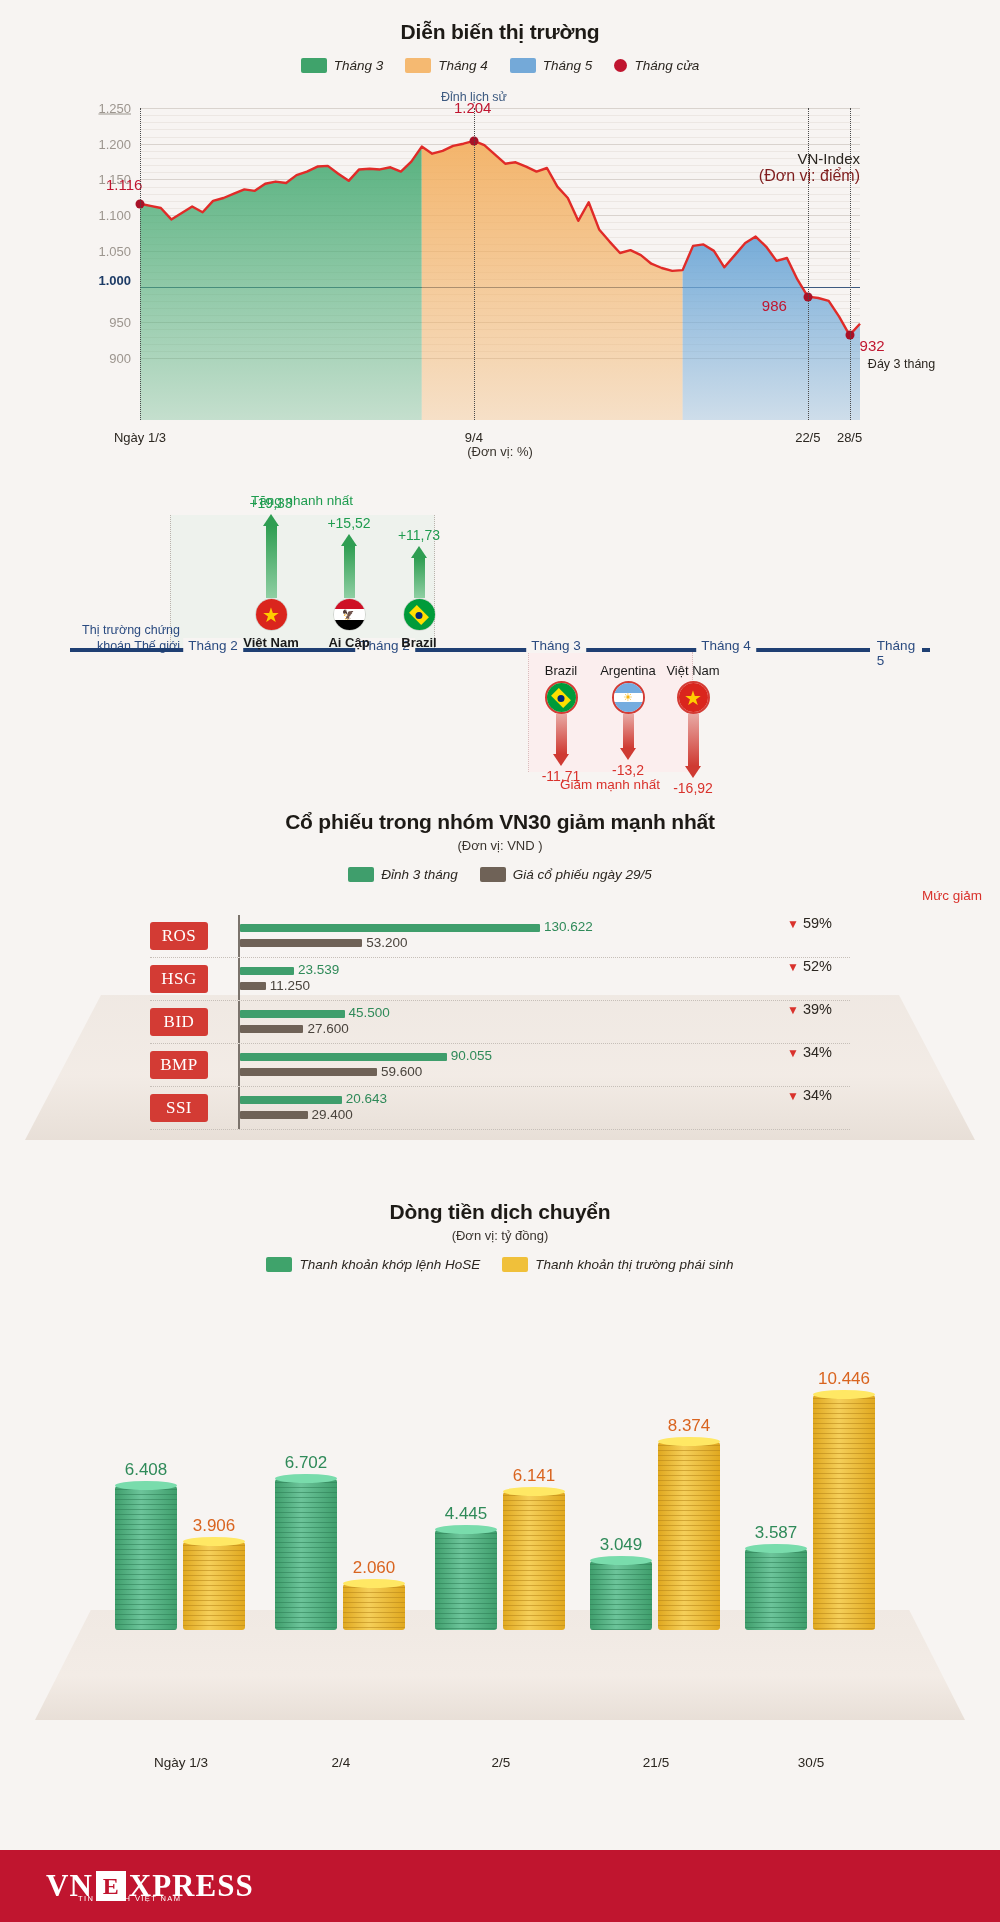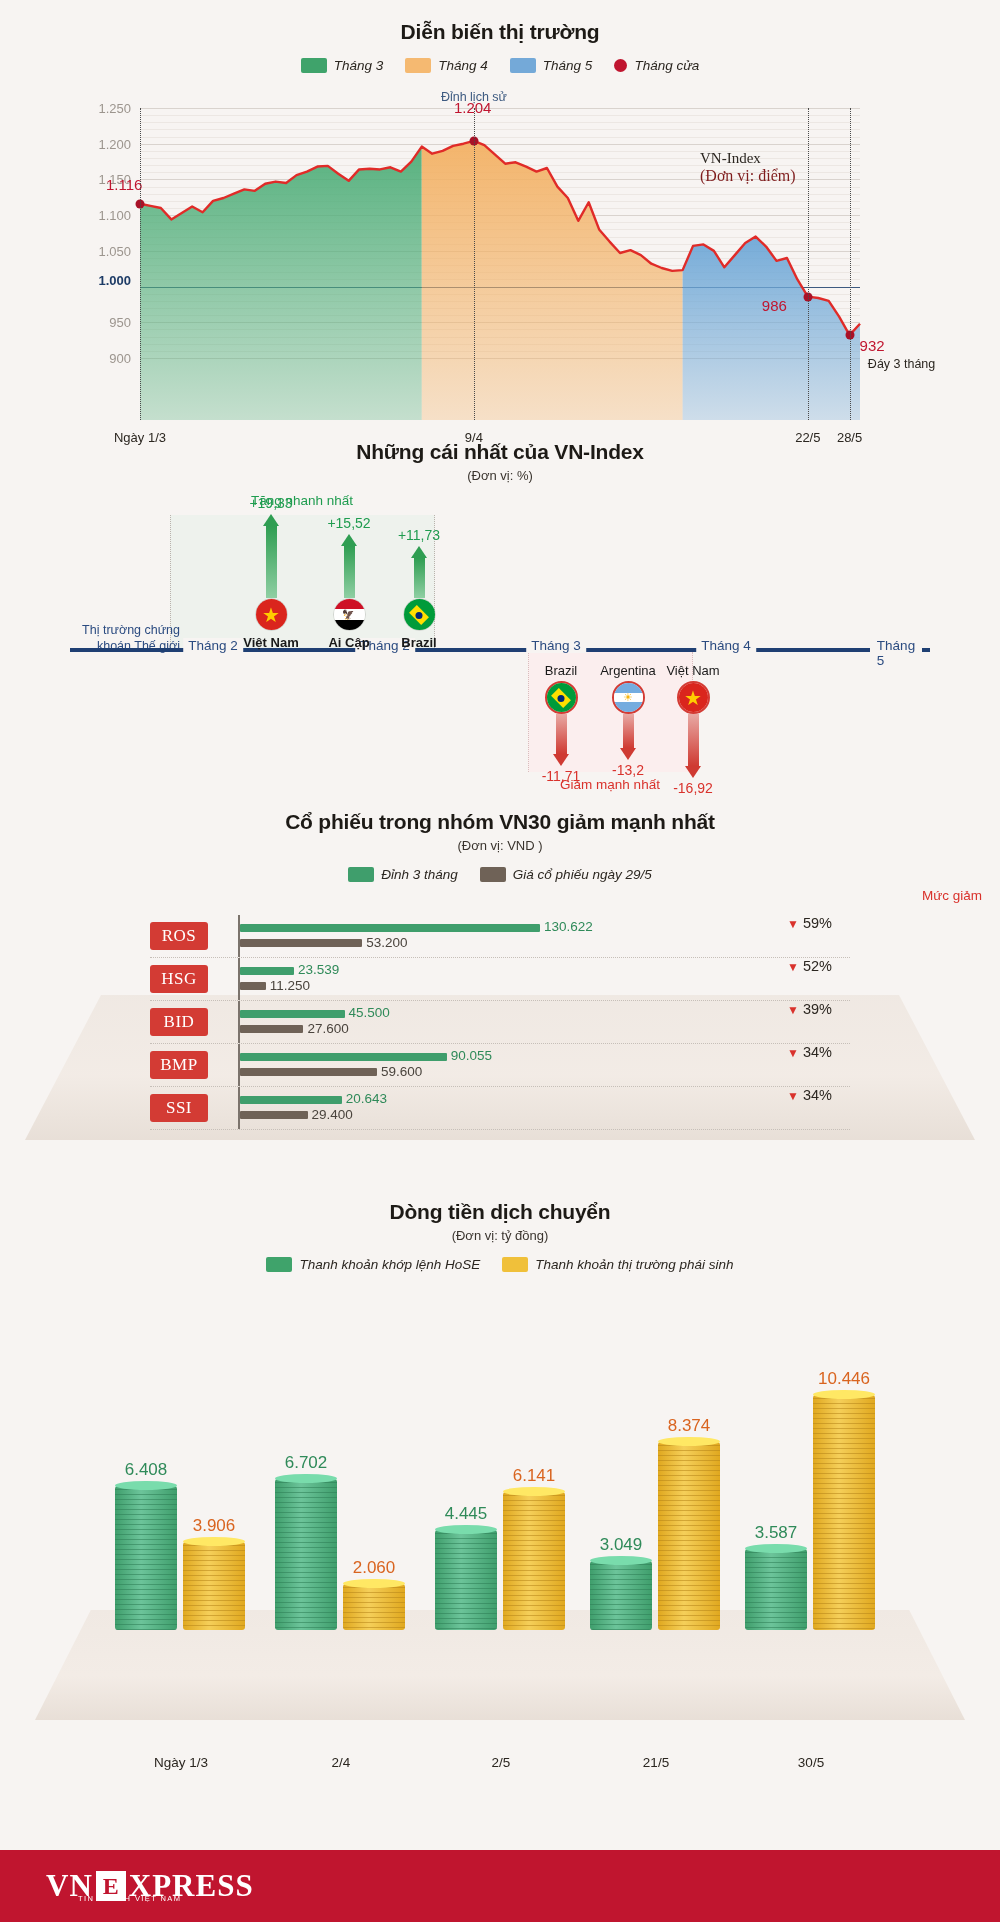--- a/index.html
+++ b/index.html
@@ -39,21 +39,21 @@
            color: #9c958e; transform: translateY(-50%); white-space: nowrap; }
   .ytick.bold { color: #1d3b66; font-weight: bold; }
   .gridline { position: absolute; left: 0; width: 100%; height: 1px; background: #e3dedb; }
   .baseline1000 { position: absolute; left: 0; width: 100%; height: 1.6px; background: #3d5a80; }
   .vline { position: absolute; top: 0; bottom: -2px; width: 0; border-left: 1.4px dotted #4a4a4a; }
   .xlab { position: absolute; font-size: 13px; color: #2b2620; transform: translateX(-50%); white-space: nowrap; }
   .pt-label { position: absolute; font-size: 15px; color: #c0152f; white-space: nowrap; }
   .pt-dot { position: absolute; width: 9px; height: 9px; border-radius: 50%;
             background: #a81127; transform: translate(-50%,-50%); }
   .annot { position: absolute; font-size: 12.5px; color: #3d5a80; white-space: nowrap; transform: translateX(-50%); }
-  .vnindex-lab { position: absolute; font-size: 15px; color: #2b2620; text-align: left; font-family: Liberation Serif, serif; }
+  .vnindex-lab { position: absolute; font-size: 15px; color: #2b2620; text-align: right; }
   .vnindex-sub { font-size: 16px; color: #7f1d1d; }
 
   
   #chart2 { position: absolute; top: 440px; left: 0; width: 1000px; height: 360px; }
   #c2-stage { position: absolute; left: 0; top: 75px; width: 1000px; height: 285px; }
   .band-up { position: absolute; left: 170px; top: 0px; width: 265px; height: 135px;
              background: #eef2ed; border-left: 1.4px dotted #b9b2ac; border-right: 1.4px dotted #b9b2ac; }
   .band-down { position: absolute; left: 528px; top: 137px; width: 165px; height: 120px;
              background: #fbeeee; border-left: 1.4px dotted #d8bdbd; border-right: 1.4px dotted #d8bdbd; }
   .timeline { position: absolute; left: 70px; top: 130px; width: 860px; height: 10px; }
@@ -200,21 +200,21 @@
       <div class="gridline" style="top: 14.2857px; background: rgb(236, 231, 227);"></div>
       <div class="gridline" style="top: 7.14286px; background: rgb(236, 231, 227);"></div>
       <div class="gridline" style="top: 0px; background: rgb(217, 211, 206);"></div>
       <div class="ytick" style="top: 250px;">900</div>
       <div class="ytick" style="top: 214.286px;">950</div>
       <div class="ytick bold" style="top: 172px;">1.000</div>
       <div class="ytick" style="top: 142.857px;">1.050</div>
       <div class="ytick" style="top: 107.143px;">1.100</div>
       <div class="ytick" style="top: 71.4286px;">1.150</div>
       <div class="ytick" style="top: 35.7143px;">1.200</div>
-      <div class="ytick" style="top: 0px;">1.250</div>
+      <div class="ytick" style="top: 0px; text-decoration: underline;">1.250</div>
       <div class="baseline1000" style="top: 178.571px;"></div>
       <svg width="720" height="312" style="position: absolute; left: 0px; top: 0px; overflow: visible;">
         <defs>
           <linearGradient id="g0" x1="0" y1="0" x2="0" y2="1">
             <stop offset="0%" stop-color="#4fae79" stop-opacity="0.95"></stop>
             <stop offset="100%" stop-color="#4fae79" stop-opacity="0.30"></stop>
           </linearGradient>
           <linearGradient id="g1" x1="0" y1="0" x2="0" y2="1">
             <stop offset="0%" stop-color="#f3b164" stop-opacity="0.95"></stop>
             <stop offset="100%" stop-color="#f3b164" stop-opacity="0.30"></stop>
@@ -249,21 +249,20 @@
       <div class="annot" style="left: 761.565px; top: 249.143px; color: rgb(43, 38, 32); font-size: 12.5px;">Đáy 3 tháng</div>
     </div>
 
   <div class="vnindex-lab" style="left:700px; top:130px; width:160px;">
     <div>VN-Index</div>
     <div class="vnindex-sub">(Đơn vị: điểm)</div>
   </div>
 </div>
 
 <div id="chart2">
-  <div class="section-title">Những cái nhất của VN-Index</div>
   <div class="section-sub">(Đơn vị: %)</div>
 
   <div id="c2-stage">
     <div class="band-up"></div>
     <div class="band-down"></div>
     <div class="up-title">Tăng nhanh nhất</div>
     <div class="down-title">Giảm mạnh nhất</div>
 
     <div class="world-lab">
       <div>Thị trường chứng</div>

